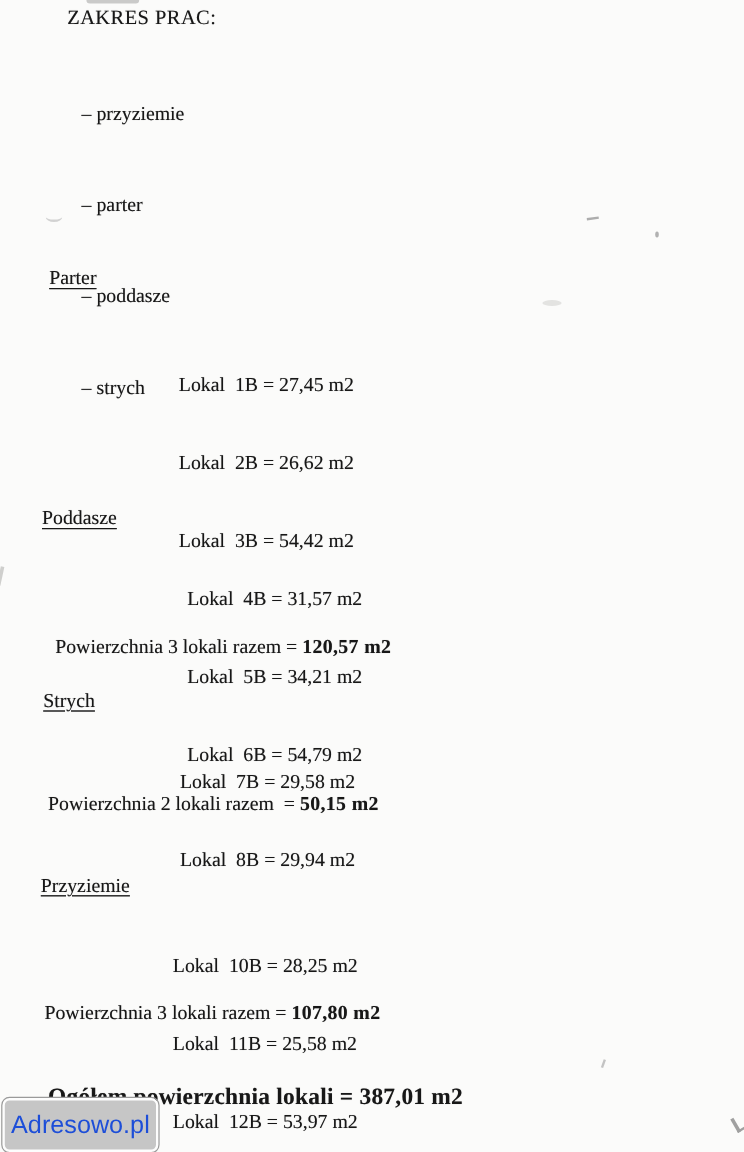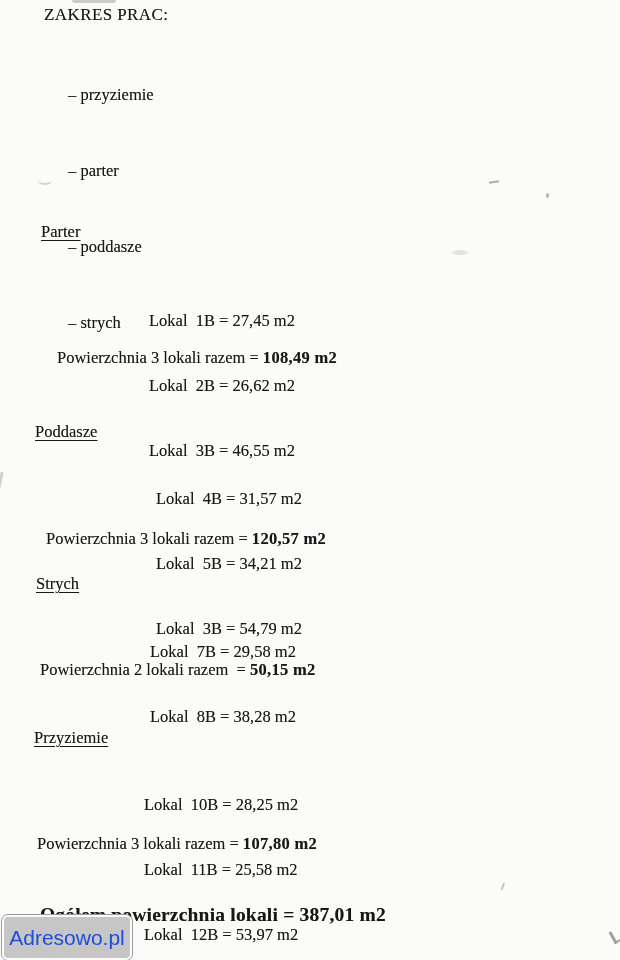--- a/index.html
+++ b/index.html
@@ -8,21 +8,21 @@
     width:620px; height:960px;
     margin:0 auto;
     background:#fbfbfa;
     overflow:hidden;
     font-family:"Liberation Serif","DejaVu Serif",serif;
     color:#171717;
     text-shadow:0 0 0.6px rgba(25,25,25,0.45);
   }
 
   .doc-title {
-    position:absolute; left:44px; top:5px;
+    position:absolute; left:56px; top:5px;
     font-size:17px; letter-spacing:0.4px;
   }
 
   .scope-list {
     position:absolute; left:44px; top:31px;
     font-size:16.5px; line-height:25.4px;
     white-space:pre;
     margin-left:24px;
   }
 
@@ -98,36 +98,35 @@
     <div>– przyziemie</div>
     <div>– parter</div>
     <div>– poddasze</div>
     <div>– strych</div>
   </div>
 
   <div class="sec-heading sec0-h">Parter</div>
   <div class="lokale sec0-l">
     <div>Lokal  1B = 27,45 m2</div>
     <div>Lokal  2B = 26,62 m2</div>
-    <div>Lokal  3B = 46,55 m2</div>
+    <div>Lokal  3B = 54,42 m2</div>
   </div>
-  <div class="total-line sec0-t"><span>Powierzchnia 3 lokali razem = </span><span class="total-value">108,49 m2</span></div>
 
   <div class="sec-heading sec1-h">Poddasze</div>
   <div class="lokale sec1-l">
     <div>Lokal  4B = 31,57 m2</div>
     <div>Lokal  5B = 34,21 m2</div>
-    <div>Lokal  3B = 54,79 m2</div>
+    <div>Lokal  6B = 54,79 m2</div>
   </div>
   <div class="total-line sec1-t"><span>Powierzchnia 3 lokali razem = </span><span class="total-value">120,57 m2</span></div>
 
   <div class="sec-heading sec2-h">Strych</div>
   <div class="lokale sec2-l">
     <div>Lokal  7B = 29,58 m2</div>
-    <div>Lokal  8B = 38,28 m2</div>
+    <div>Lokal  8B = 29,94 m2</div>
   </div>
   <div class="total-line sec2-t"><span>Powierzchnia 2 lokali razem  = </span><span class="total-value">50,15 m2</span></div>
 
   <div class="sec-heading sec3-h">Przyziemie</div>
   <div class="lokale sec3-l">
     <div>Lokal  10B = 28,25 m2</div>
     <div>Lokal  11B = 25,58 m2</div>
     <div>Lokal  12B = 53,97 m2</div>
   </div>
   <div class="total-line sec3-t"><span>Powierzchnia 3 lokali razem = </span><span class="total-value">107,80 m2</span></div>

